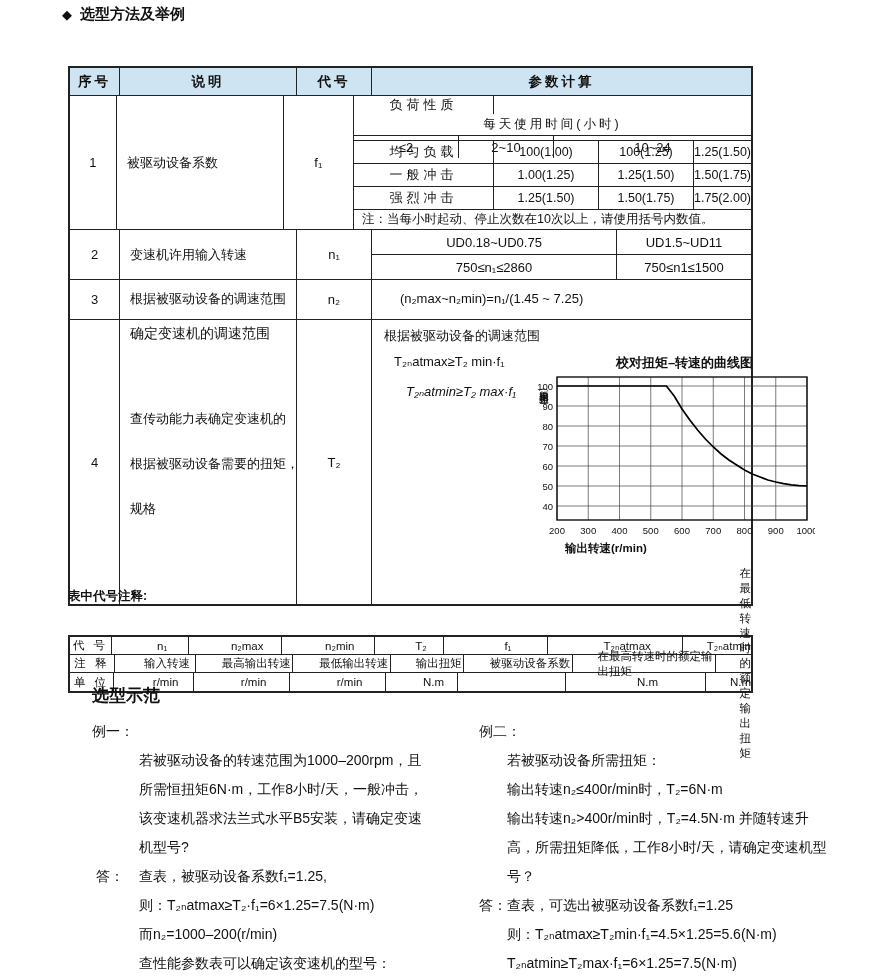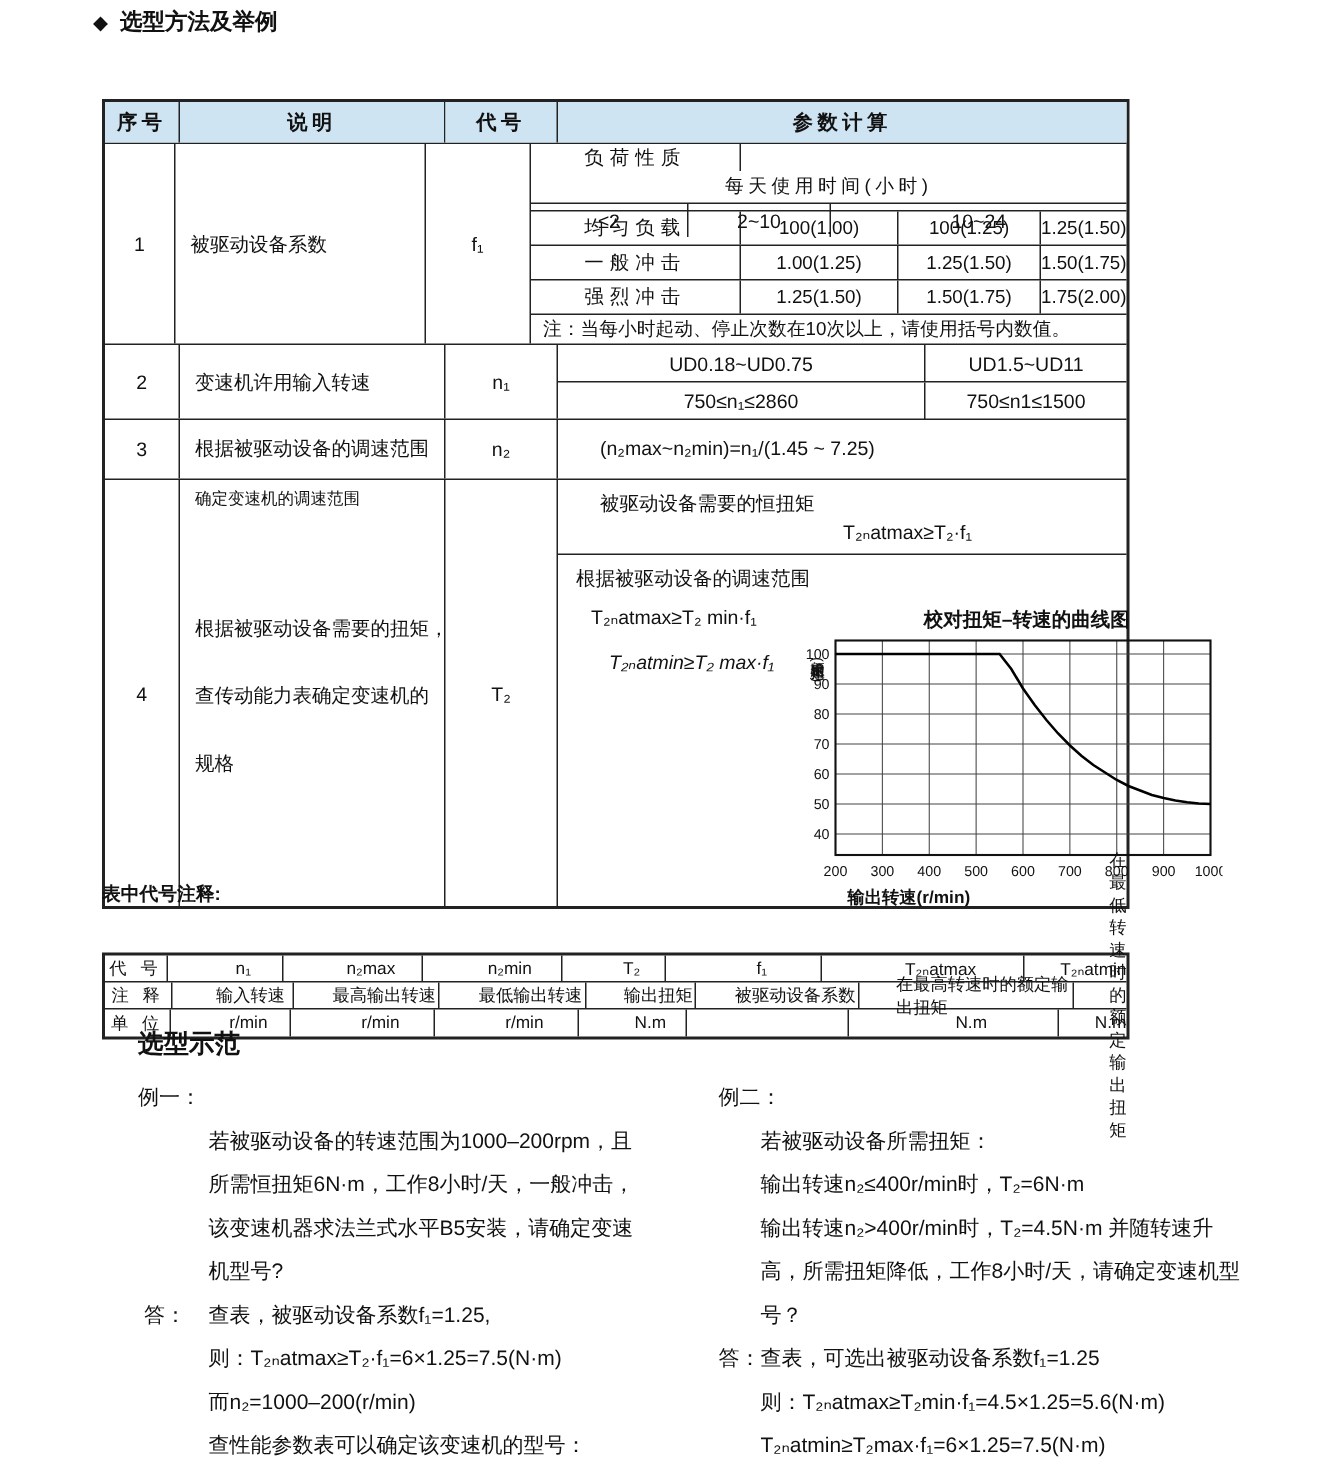--- a/index.html
+++ b/index.html
@@ -48,21 +48,21 @@
 
   
   .r2-row { display: flex; height: 25px; }
   .r2-row:first-child { border-bottom: 1px solid var(--border-col); }
   .r2a { width: 245px; border-right: 1px solid var(--border-col); display: flex; align-items: center; justify-content: center; font-size: 13px; }
   .r2b { flex: 1; display: flex; align-items: center; justify-content: center; font-size: 13px; }
 
   
   .r3-desc { position: relative; height: 100%; }
   .r3-desc .line1 { line-height: 38px; padding-left: 10px; white-space: nowrap; font-size: 13px; }
-  .r3-desc .spill { position: absolute; top: 45px; left: 10px; white-space: nowrap; z-index: 3; font-size: 11px; text-align: right; }
+  .r3-desc .spill { position: absolute; top: 45px; left: 10px; white-space: nowrap; z-index: 3; font-size: 14px; text-align: right; }
   .r3-formula { line-height: 38px; padding-left: 28px; font-size: 13px; white-space: nowrap; }
 
   
   .r4-desc { padding: 76px 8px 0 10px; }
   .r4-desc div { line-height: 45px; font-size: 13px; white-space: nowrap; }
   .r4a { height: 50px; border-bottom: 1px solid var(--border-col); position: relative; font-size: 13px; }
   .r4a .lbl { position: absolute; left: 28px; top: 7px; white-space: nowrap; }
   .r4a .frm { position: absolute; left: 190px; top: 27px; white-space: nowrap; }
   .r4b { height: 233px; position: relative; font-size: 13px; }
   .r4b .lbl { position: absolute; left: 12px; top: 7px; white-space: nowrap; }
@@ -182,31 +182,27 @@
       <div class="td c3">n₂</div>
       <div class="td c4 last blk">
         <div class="r3-formula">(n₂max~n₂min)=n₁/(1.45 ~ 7.25)</div>
       </div>
     </div>
 
     <div class="tr" style="height:284px">
       <div class="td c1">4</div>
       <div class="td c2 blk">
         <div class="r4-desc">
+          <div>查传动能力表确定变速机的</div>
           <div>根据被驱动设备需要的扭矩，</div>
-          <div>查传动能力表确定变速机的</div>
           <div>规格</div>
         </div>
       </div>
       <div class="td c3">T₂</div>
       <div class="td c4 last blk">
-        <div class="r4a">
-          <div class="lbl">被驱动设备需要的恒扭矩</div>
-          <div class="frm">T₂ₙatmax≥T₂·f₁</div>
-        </div>
         <div class="r4b">
           <div class="lbl">根据被驱动设备的调速范围</div>
           <div class="frm1">T₂ₙatmax≥T₂ min·f₁</div>
           <div class="frm2">T₂ₙatmin≥T₂ max·f₁</div>
           <div class="chart-title">校对扭矩–转速的曲线图</div>
           <div class="chart-ylabel">额定输出扭矩(%)</div>
           <svg id="torque-plot" viewBox="0 0 300 190" width="300" height="190">
               <line x1="42" y1="5" x2="42" y2="148" stroke="#444" stroke-width="0.7"></line>
               <line x1="73.25" y1="5" x2="73.25" y2="148" stroke="#444" stroke-width="0.7"></line>
               <line x1="104.5" y1="5" x2="104.5" y2="148" stroke="#444" stroke-width="0.7"></line>

